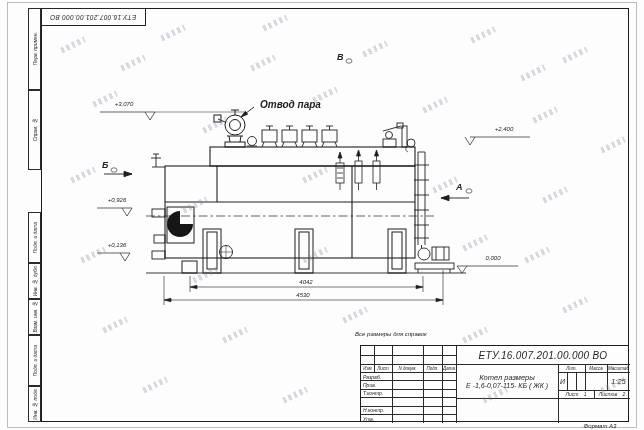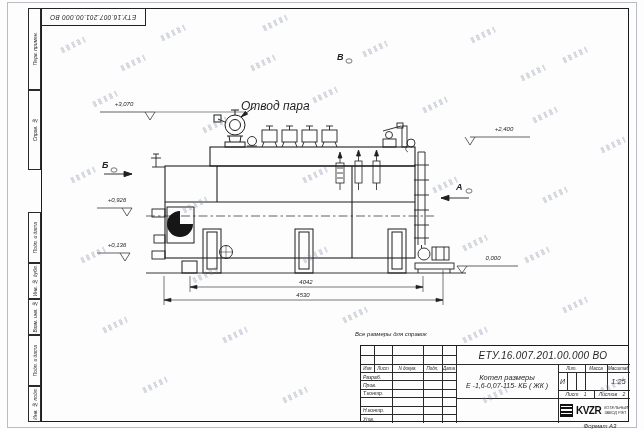--- a/index.html
+++ b/index.html
@@ -246,21 +246,21 @@
       <span>Подп. и дата</span>
     </div>
   <div class="abs mg" style="top:386px;height:36px;">
       <span>Инв. № подл.</span>
     </div>
 
   <div class="abs flipbox">
     <span>ЕТУ.16.007.201.00.000  ВО</span>
   </div>
 
-  <div class="abs lbl" style="left:241px;top:99px;font-size:12px;font-weight:400;">Отвод пара</div>
+  <div class="abs lbl" style="left:260px;top:99px;font-size:10px;font-weight:700;">Отвод пара</div>
   <div class="abs lbl viewL" style="left:102px;top:160px;"><span>Б</span></div>
   <div class="abs lbl viewL" style="left:456px;top:182px;"><span>А</span></div>
   <div class="abs lbl viewL" style="left:337px;top:52px;"><span>В</span></div>
 
   <div class="abs elev" style="left:98px;top:101px;width:52px;">+3,070</div>
   <div class="abs elev" style="left:478px;top:126px;width:52px;">+2,400</div>
   <div class="abs elev" style="left:95px;top:197px;width:44px;">+0,926</div>
   <div class="abs elev" style="left:95px;top:242px;width:44px;">+0,136</div>
   <div class="abs elev" style="left:470px;top:255px;width:46px;">0,000</div>
 
@@ -296,28 +296,20 @@
     <div class="cell c-center litV" style="left:224px;top:26px;width:22px;height:18px;"></div>
     <div class="cell c-center scaleV" style="left:246px;top:26px;width:23px;height:18px;">1:25</div>
 
     <div class="cell c-center small" style="left:197px;top:44px;width:36px;height:8px;gap:2px;">
       <span>Лист</span>&nbsp;<span>1</span>
     </div>
     <div class="cell c-center small" style="left:233px;top:44px;width:36px;height:8px;gap:2px;">
       <span>Листов</span>&nbsp;<span>2</span>
     </div>
 
-    <div class="cell logo-cell" style="left:197px;top:52px;width:72px;height:25px;">
-      <div class="logo-mark"></div>
-      <div class="logo-abbr">KVZR</div>
-      <div class="logo-co">
-        <div>КОТЕЛЬНЫЙ</div>
-        <div>ЗАВОД РЭП</div>
-      </div>
-    </div>
   <div class="gl" style="left: 13px; top: 0px; width: 1px; height: 26px;"></div>
       <div class="gl" style="left: 31px; top: 0px; width: 1px; height: 77px;"></div>
       <div class="gl" style="left: 62px; top: 0px; width: 1px; height: 77px;"></div>
       <div class="gl" style="left: 81px; top: 0px; width: 1px; height: 77px;"></div>
       <div class="gl" style="left: 95px; top: 0px; width: 1px; height: 77px;"></div>
       <div class="gl" style="left: 197px; top: 18px; width: 1px; height: 59px;"></div>
       <div class="gl" style="left: 206px; top: 26px; width: 1px; height: 18px;"></div>
       <div class="gl" style="left: 215px; top: 26px; width: 1px; height: 18px;"></div>
       <div class="gl" style="left: 224px; top: 18px; width: 1px; height: 26px;"></div>
       <div class="gl" style="left: 246px; top: 18px; width: 1px; height: 26px;"></div>

